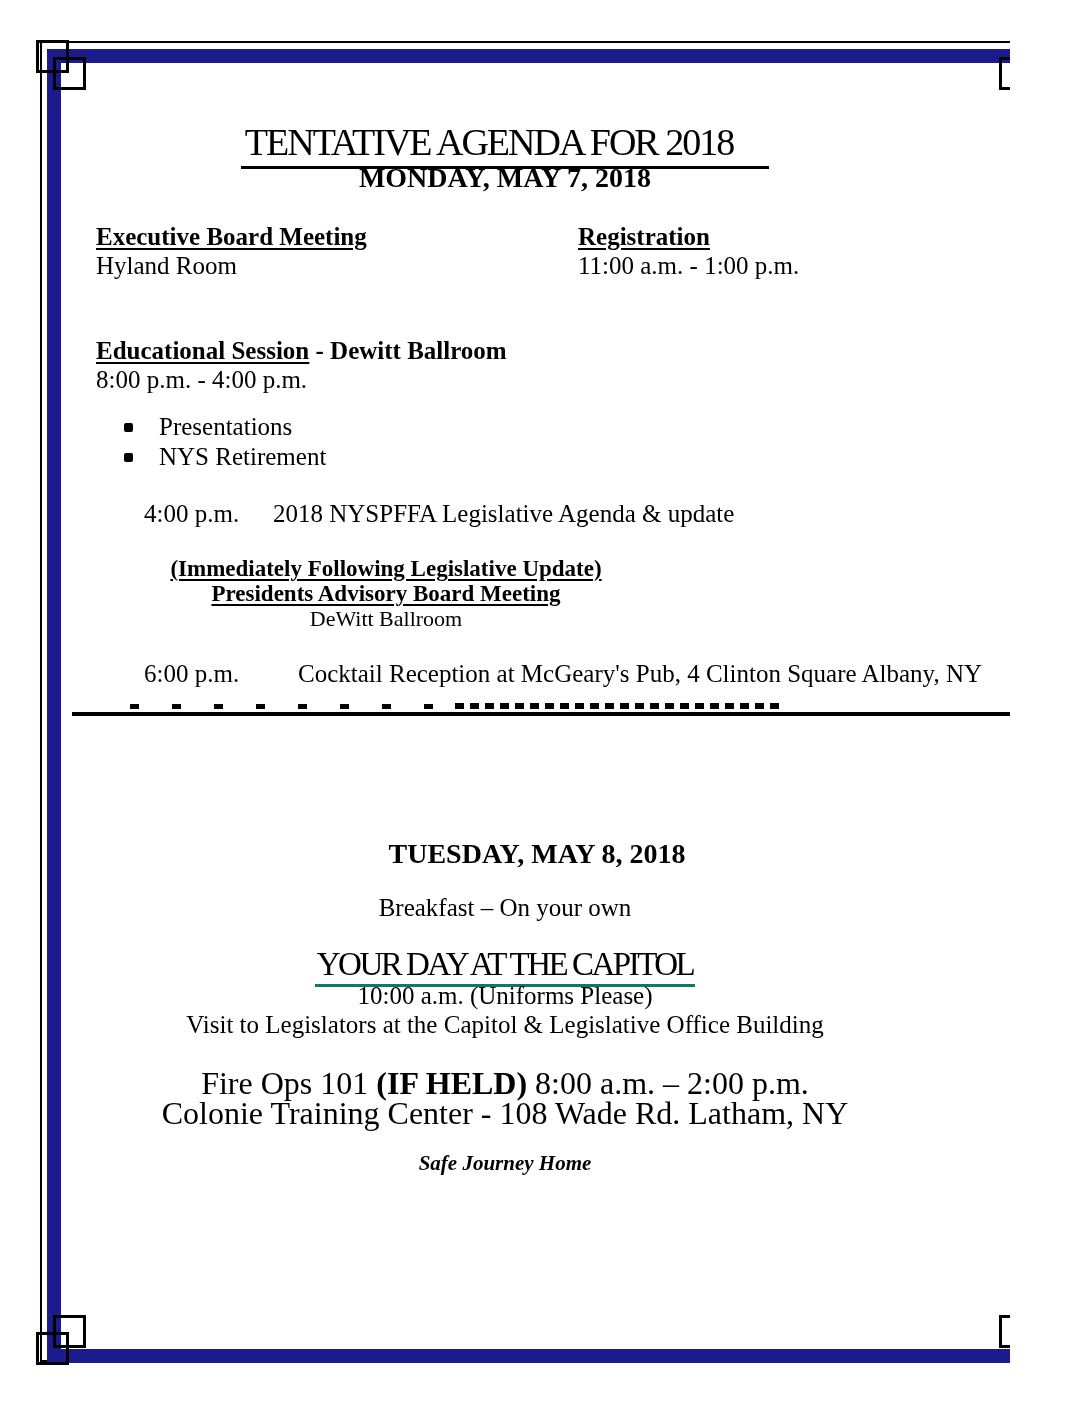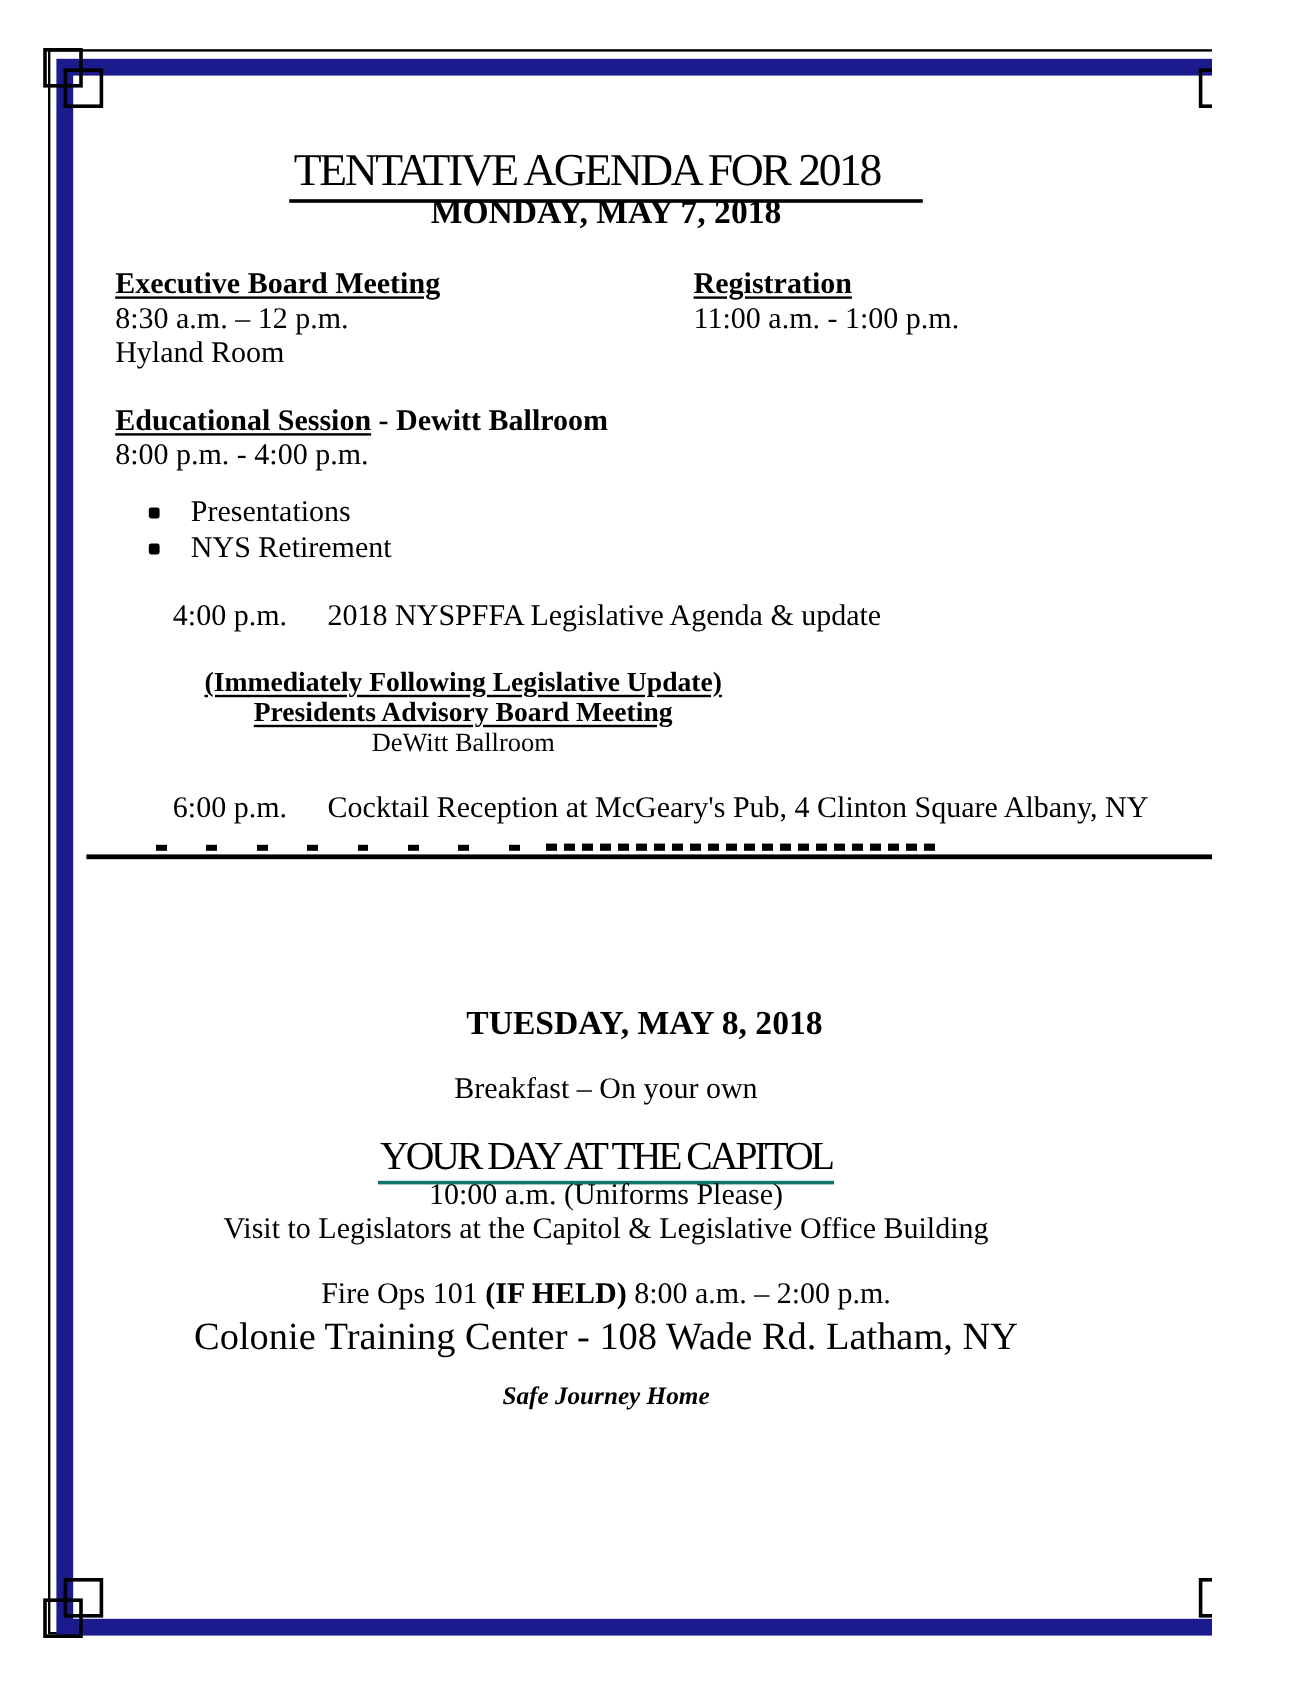--- a/index.html
+++ b/index.html
@@ -94,21 +94,21 @@
 
   .timed-row {
     position: absolute;
     left: 96px;
     font-size: 25px;
     display: flex;
     white-space: nowrap;
     margin-left: 48px;
   }
   .row-4pm { top: 500px; }
-  .row-6pm { top: 660px; }
+  .row-6pm { top: 660px; gap: 25px; }
   .timed-row .time { width: 129px; flex: 0 0 auto; }
 
   .presidents-block {
     position: absolute;
     left: 90px; top: 556px;
     width: 592px;
     text-align: center;
     font-size: 23px;
     line-height: 25px;
     font-weight: bold;
@@ -145,21 +145,21 @@
   .tuesday-heading { top: 838px; font-size: 28px; font-weight: bold; margin-left: 32px; }
   .breakfast-line  { top: 894px; font-size: 25px; }
   .capitol-title   { top: 946px; font-size: 33px; letter-spacing: -2.5px; }
   .capitol-title .u-wrap {
     display: inline-block;
     border-bottom: 3px solid #0f766e;
     padding: 0 2px 1px 2px;
   }
   .capitol-time  { top: 982px;  font-size: 25px; }
   .capitol-visit { top: 1011px; font-size: 25px; }
-  .fireops-line  { top: 1065px; font-size: 25px; }
+  .fireops-line  { top: 1065px; font-size: 32px; }
   .fireops-line .b { font-weight: bold; }
   .colonie-line  { top: 1095px; font-size: 32px; }
   .closing-line  { top: 1151px; font-size: 21px; font-weight: bold; font-style: italic; }
 </style>
 </head>
 <body>
 
 <div class="page">
 
   <div class="frame-outer"></div>
@@ -173,21 +173,20 @@
   <div class="corner c-br-a"></div>
   <div class="corner c-br-b"></div>
 
   <div class="centered doc-title">
     <span class="u-wrap"><span>TENTATIVE AGENDA FOR 2018</span></span>
   </div>
   <div class="centered monday-heading">MONDAY, MAY 7, 2018</div>
 
   <div class="col col-left">
     <div class="h-bold">Executive Board Meeting</div>
-    <div>8:30 a.m. – 12 p.m.</div>
     <div>Hyland Room</div>
   </div>
   <div class="col col-right">
     <div class="h-bold">Registration</div>
     <div>11:00 a.m. - 1:00 p.m.</div>
   </div>
 
   <div class="col edu-block">
     <div><span class="h-bold">Educational Session</span><span style="font-weight:bold;"> - Dewitt Ballroom</span></div>
     <div>8:00 p.m. - 4:00 p.m.</div>

